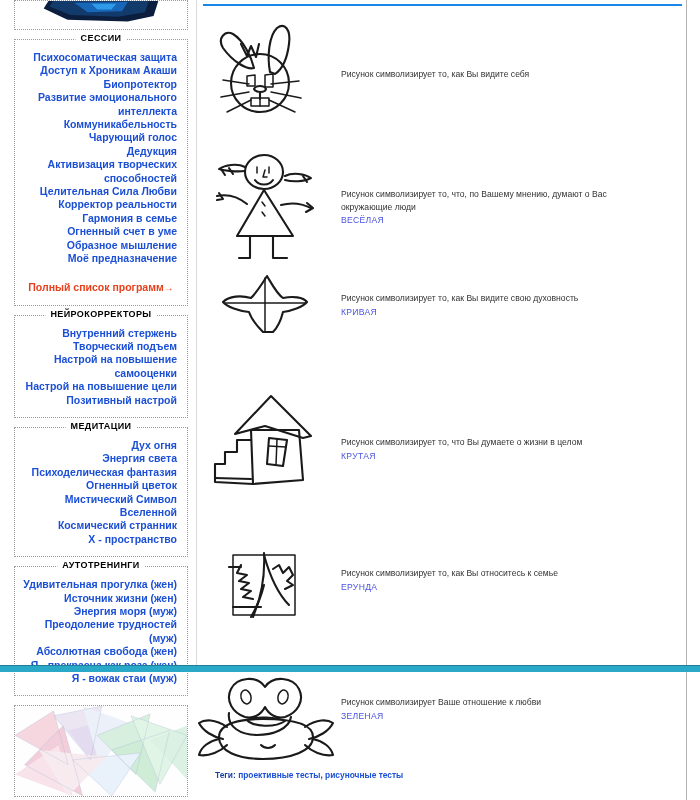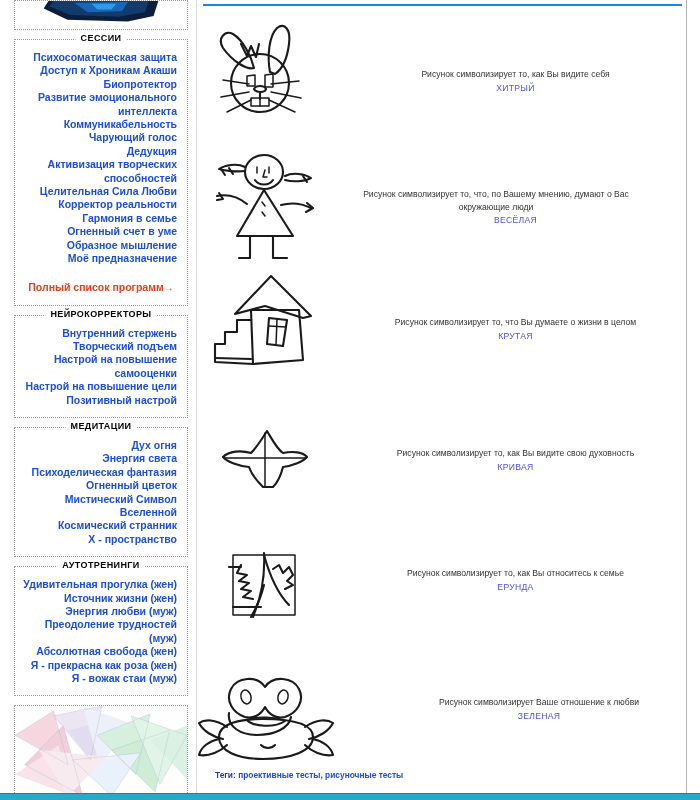--- a/index.html
+++ b/index.html
@@ -10,21 +10,21 @@
   body {
     width: 700px;
     height: 800px;
     overflow: hidden;
     font-family: "Liberation Sans", sans-serif;
     position: relative;
   }
 
   #page {
     width: 700px;
-    height: 800px;
+    height: 672px;
     position: relative;
     display: flex;
     background: #ffffff;
   }
 
   
   #sidebar {
     width: 196px;
     flex: 0 0 196px;
     background: #ffffff;
@@ -150,21 +150,20 @@
     display: flex;
     align-items: flex-start;
     justify-content: center;
     padding-top: 4px;
   }
 
   .desc-cell {
     flex: 1 1 auto;
     padding-left: 4px;
     padding-right: 10px;
-    text-align: center;
   }
 
   .desc-text {
     font-size: 8.6px;
     color: #333333;
     line-height: 12.5px;
     margin: 0;
     font-family: "Liberation Sans", sans-serif;
   }
   .desc-answer {
@@ -360,21 +359,21 @@
     <div class="sb-block">
       <div class="sb-legend">АУТОТРЕНИНГИ</div>
       <ul class="sb-list">
         <li>
             <a>Удивительная прогулка (жен)</a>
           </li>
         <li>
             <a>Источник жизни (жен)</a>
           </li>
         <li>
-            <a>Энергия любви (муж)</a>
+            <a>Энергия моря (муж)</a>
           </li>
         <li>
             <a>Преодоление трудностей (муж)</a>
           </li>
         <li>
             <a>Абсолютная свобода (жен)</a>
           </li>
         <li>
             <a>Я - прекрасна как роза (жен)</a>
           </li>
@@ -437,21 +436,20 @@
             <path class="ink-thin" d="M42 64 L16 60"></path>
             <path class="ink-thin" d="M42 72 L14 77"></path>
             <path class="ink-thin" d="M44 80 L20 92"></path>
             <path class="ink-thin" d="M64 64 L92 61"></path>
             <path class="ink-thin" d="M64 72 L94 78"></path>
             <path class="ink-thin" d="M62 80 L88 92"></path>
           </svg>
         </div>
         <div class="desc-cell" style="padding-top:52px;">
           <p class="desc-text">Рисунок символизирует то, как Вы видите себя</p>
-          <p class="desc-answer">ХИТРЫЙ</p>
         </div>
       </div>
 
       <div class="result-row" style="height:120px;">
         <div class="drawing-cell">
           <svg width="120" height="110" viewBox="0 0 120 110">
             <ellipse class="ink" cx="57" cy="22" rx="19" ry="17"></ellipse>
             <path class="ink-thin" d="M50 17 L50 23"></path>
             <path class="ink-thin" d="M62 17 L62 23"></path>
             <path class="ink-thin" d="M58 20 L56 27 L60 27"></path>
@@ -471,49 +469,49 @@
             <path class="ink" d="M43 86 L43 108 L32 108"></path>
             <path class="ink" d="M66 86 L66 108 L80 108"></path>
           </svg>
         </div>
         <div class="desc-cell" style="padding-top:42px;">
           <p class="desc-text" style="max-width:310px;">Рисунок символизирует то, что, по Вашему мнению, думают о Вас окружающие люди</p>
           <p class="desc-answer">ВЕСЁЛАЯ</p>
         </div>
       </div>
 
+      <div class="result-row" style="height:120px;">
+        <div class="drawing-cell">
+          <svg width="120" height="80" viewBox="0 0 120 80">
+            <path class="ink" d="M60 6 C66 16 70 24 76 28 C86 26 96 27 100 32 C96 37 84 41 76 42 C74 50 70 58 66 62 L56 62 C50 56 44 48 42 42 C32 41 20 37 16 32 C22 26 34 25 44 28 C50 22 55 14 60 6 Z"></path>
+            <path class="ink-thin" d="M58 8 L58 62"></path>
+            <path class="ink-thin" d="M18 33 L98 33"></path>
+          </svg>
+        </div>
+        <div class="desc-cell" style="padding-top:26px;">
+          <p class="desc-text">Рисунок символизирует то, как Вы видите свою духовность</p>
+          <p class="desc-answer">КРИВАЯ</p>
+        </div>
+      </div>
+
       <div class="result-row" style="height:155px;">
         <div class="drawing-cell">
           <svg width="120" height="105" viewBox="0 0 120 105">
             <path class="ink" d="M64 6 L104 46 L96 48 L58 36 L28 44 Z"></path>
             <path class="ink" d="M44 40 L46 94 L96 90 L92 40 Z"></path>
             <path class="ink" d="M62 48 L80 50 L76 76 L60 74 Z"></path>
             <path class="ink-thin" d="M62 56 L79 57"></path>
             <path class="ink-thin" d="M70 49 L69 75"></path>
             <path class="ink" d="M44 50 L30 50 L30 62 L18 62 L18 74 L8 74 L8 92 L46 94"></path>
             <path class="ink" d="M8 88 L44 89"></path>
           </svg>
         </div>
         <div class="desc-cell" style="padding-top:50px;">
           <p class="desc-text">Рисунок символизирует то, что Вы думаете о жизни в целом</p>
           <p class="desc-answer">КРУТАЯ</p>
-        </div>
-      </div>
-
-      <div class="result-row" style="height:120px;">
-        <div class="drawing-cell">
-          <svg width="120" height="80" viewBox="0 0 120 80">
-            <path class="ink" d="M60 6 C66 16 70 24 76 28 C86 26 96 27 100 32 C96 37 84 41 76 42 C74 50 70 58 66 62 L56 62 C50 56 44 48 42 42 C32 41 20 37 16 32 C22 26 34 25 44 28 C50 22 55 14 60 6 Z"></path>
-            <path class="ink-thin" d="M58 8 L58 62"></path>
-            <path class="ink-thin" d="M18 33 L98 33"></path>
-          </svg>
-        </div>
-        <div class="desc-cell" style="padding-top:26px;">
-          <p class="desc-text">Рисунок символизирует то, как Вы видите свою духовность</p>
-          <p class="desc-answer">КРИВАЯ</p>
         </div>
       </div>
 
       <div class="result-row" style="height:130px;">
         <div class="drawing-cell">
           <svg width="120" height="80" viewBox="0 0 120 80">
             <rect class="ink-thin" x="26" y="10" width="62" height="60"></rect>
             <path class="ink" d="M57 8 C58 26 56 48 46 72"></path>
             <path class="ink" d="M57 10 C62 28 70 48 82 60"></path>
             <path class="ink" d="M57 40 C54 52 50 62 44 72"></path>
@@ -522,21 +520,21 @@
             <path class="ink" d="M34 20 L30 28 L40 30 L32 36 L42 38 L34 44 L44 46 L36 52 L46 54"></path>
             <path class="ink" d="M66 24 L72 20 L76 28 L82 22 L86 30 L80 36 L86 40 L78 44"></path>
           </svg>
         </div>
         <div class="desc-cell" style="padding-top:26px;">
           <p class="desc-text">Рисунок символизирует то, как Вы относитесь к семье</p>
           <p class="desc-answer">ЕРУНДА</p>
         </div>
       </div>
 
-      <div class="result-row" style="height:95px;gap:47px;">
+      <div class="result-row" style="height:95px;">
         <div class="drawing-cell">
           <svg width="140" height="100" viewBox="0 0 140 100">
             <path class="ink" d="M68 12 C60 0 40 2 34 14 C28 26 36 38 48 42 C56 44 64 40 68 32 C72 40 80 44 88 42 C100 38 108 26 102 14 C96 2 76 0 68 12 Z"></path>
             <ellipse class="ink-thin" cx="49" cy="22" rx="5" ry="7" transform="rotate(-15 49 22)"></ellipse>
             <ellipse class="ink-thin" cx="86" cy="22" rx="5" ry="7" transform="rotate(15 86 22)"></ellipse>
             <path class="ink" d="M32 38 C30 52 44 60 60 60 C76 60 92 54 94 42"></path>
             <path class="ink" d="M50 45 C56 52 78 53 88 46 C80 42 58 41 50 45 Z"></path>
             <path class="ink" d="M22 62 C22 48 44 44 66 44 C92 44 116 48 116 62 C116 76 94 84 66 84 C40 84 22 76 22 62 Z"></path>
             <path class="ink" d="M64 70 C68 74 74 74 78 70"></path>
             <path class="ink" d="M30 52 C18 44 8 44 2 48 C6 56 16 62 26 64"></path>

